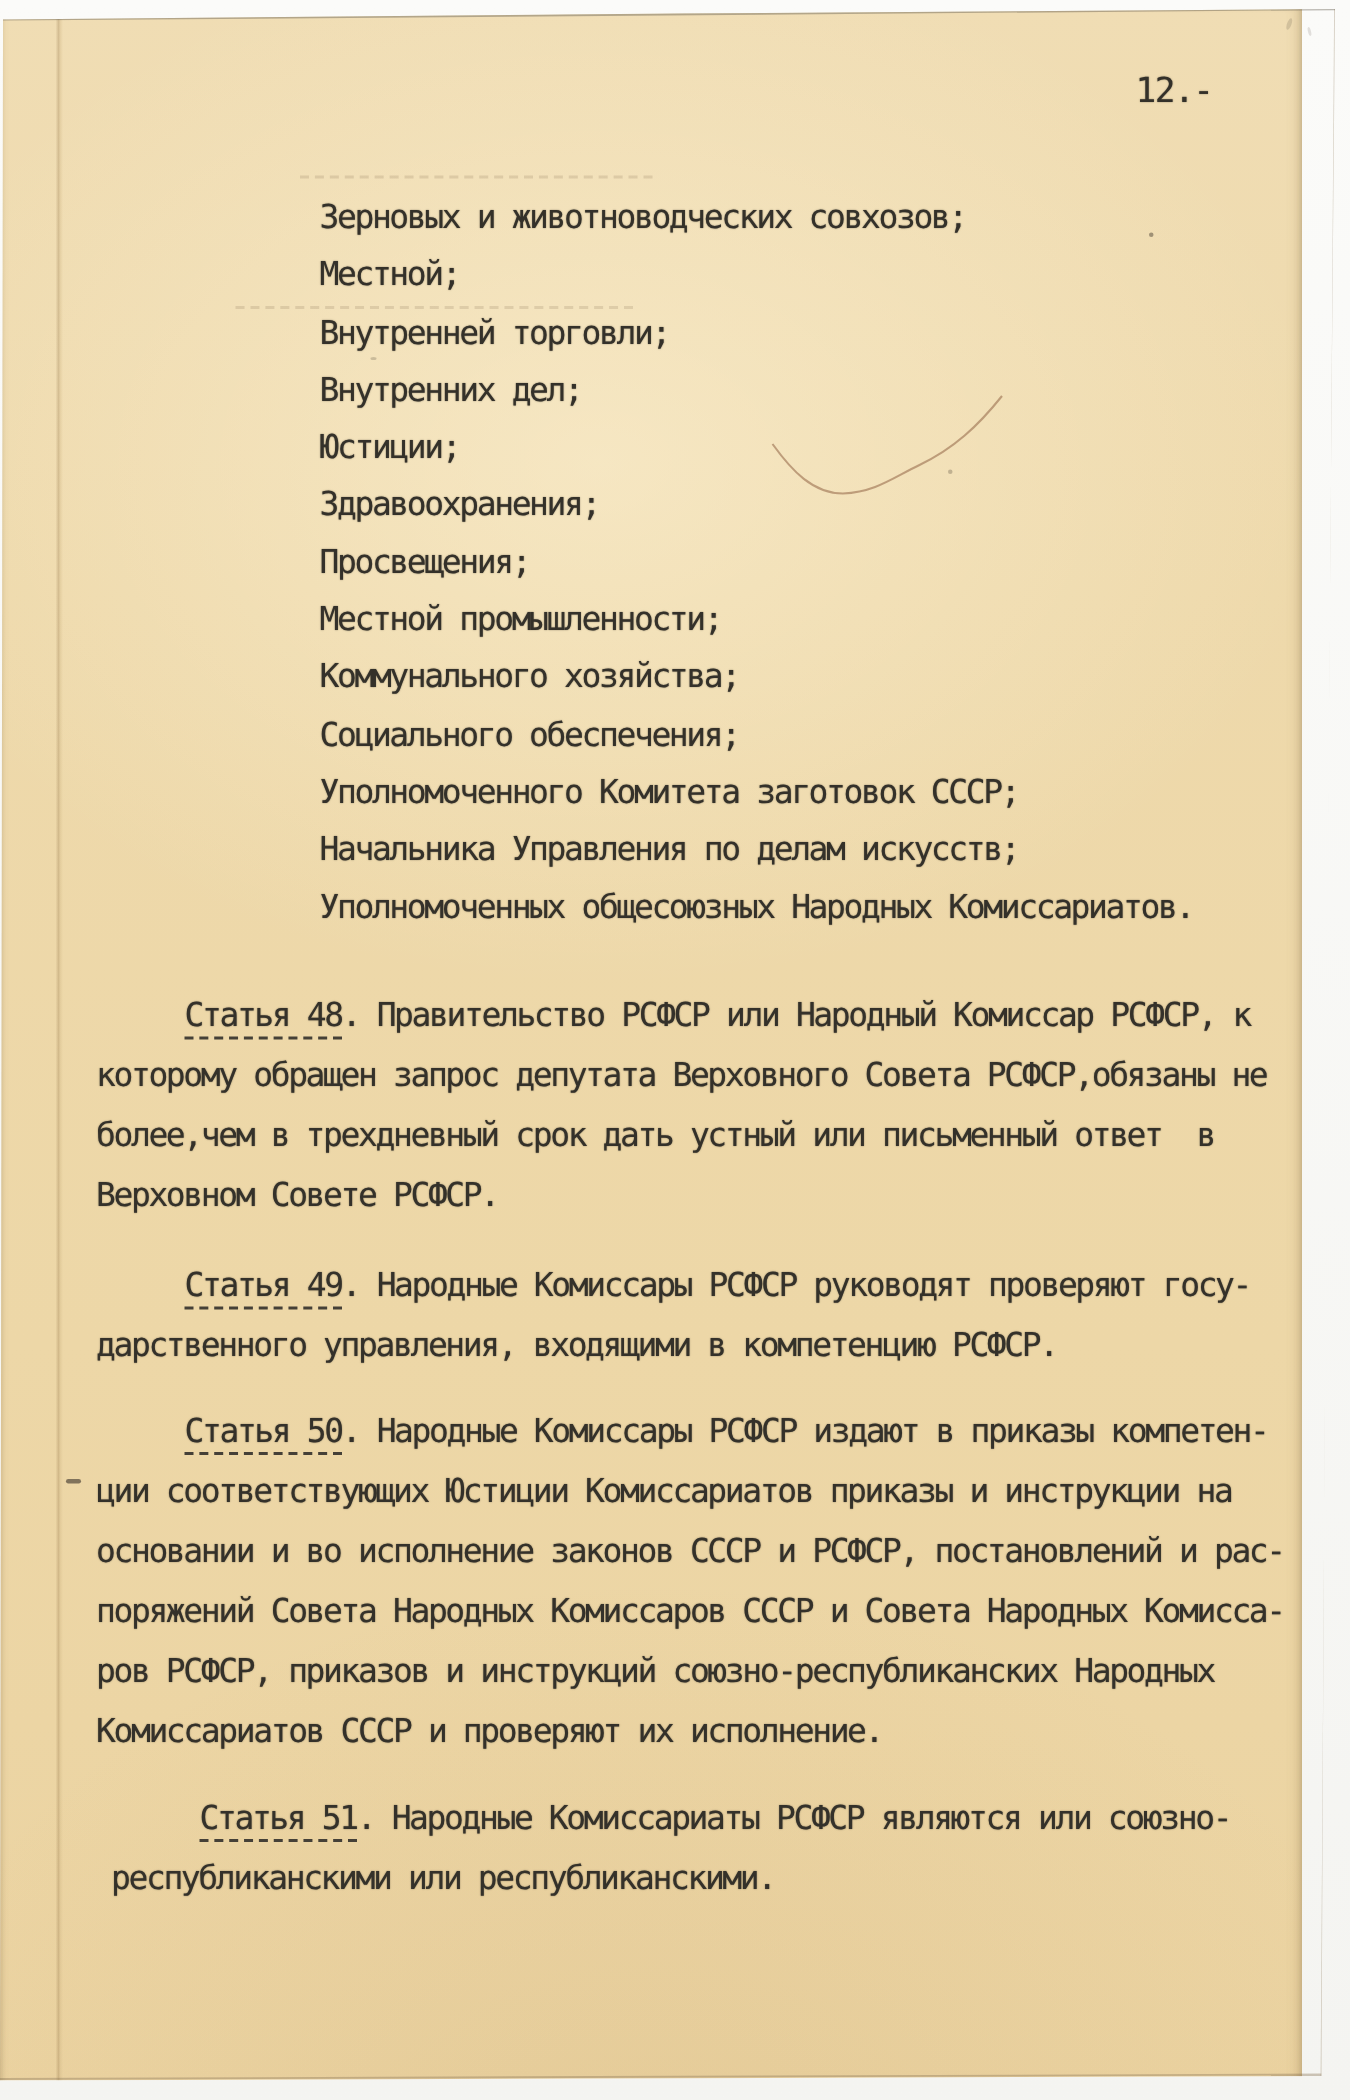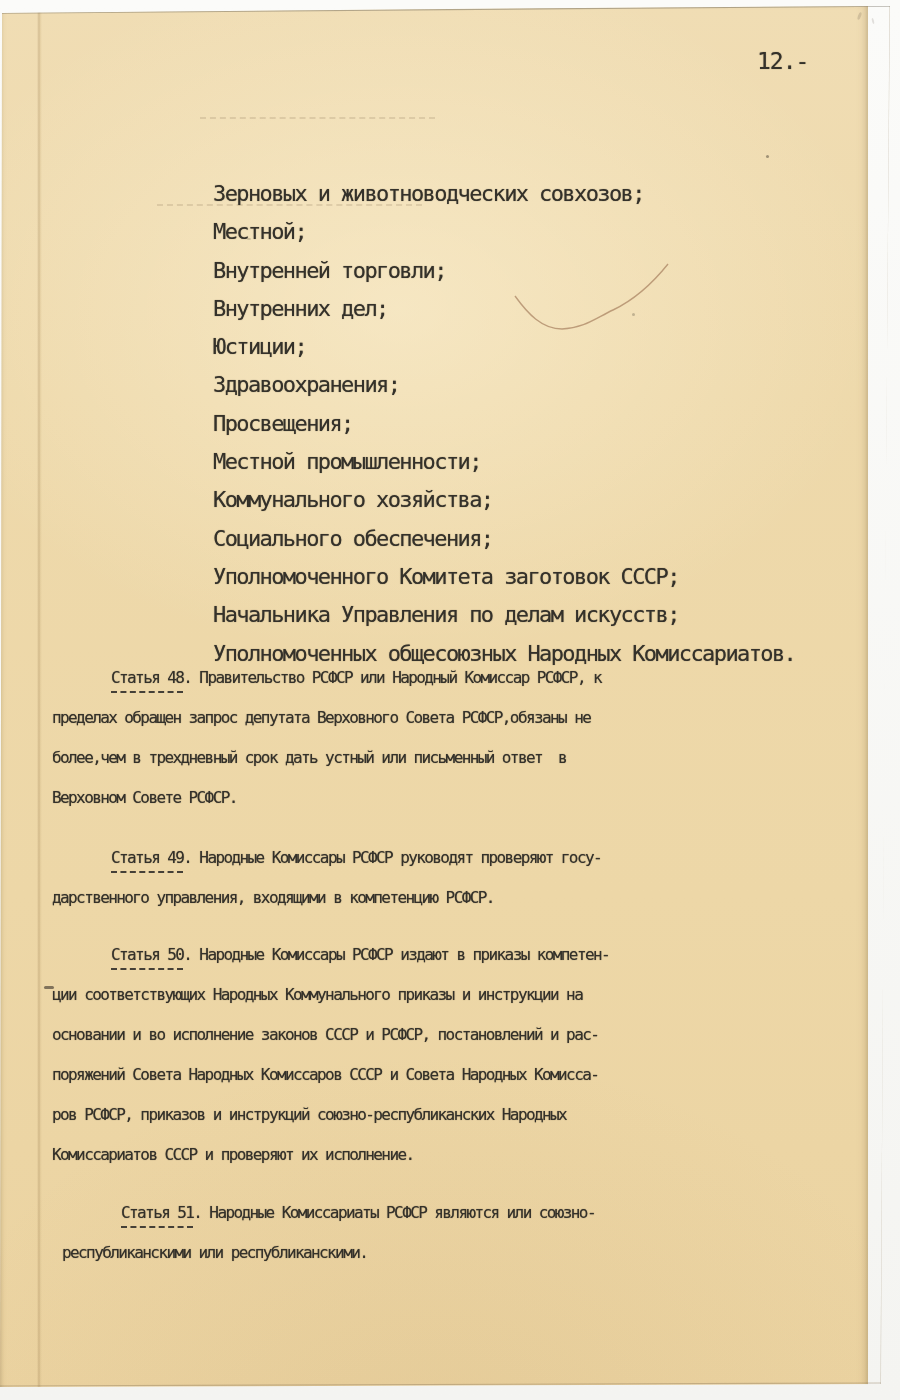--- a/index.html
+++ b/index.html
@@ -51,27 +51,26 @@
     left: 757px; top: 48px;
     font-size: 23px;
     letter-spacing: -1px;
   }
   .list-block {
     position: absolute;
     left: 213px; top: 127px;
     font-size: 22px;
     letter-spacing: -1.6px;
     line-height: 38.3px;
-    margin-top: 48px;
   }
   .article {
     position: absolute;
-    left: 52px;
+    left: 64px;
     width: 810px;
-    font-size: 16px;
+    font-size: 22px;
     letter-spacing: -1.6px;
     line-height: 40px;
   }
   .article .first-line { padding-left: 59px; }
   .article-heading {
     display: inline-block;
     line-height: 26px;
     border-bottom: 2.5px dashed #454037;
     padding-bottom: 0px;
   }
@@ -133,33 +132,33 @@
       <div class="ink">Местной промышленности;</div>
       <div class="ink">Коммунального хозяйства;</div>
       <div class="ink">Социального обеспечения;</div>
       <div class="ink">Уполномоченного Комитета заготовок СССР;</div>
       <div class="ink">Начальника Управления по делам искусств;</div>
       <div class="ink">Уполномоченных общесоюзных Народных Комиссариатов.</div>
     </div>
 
     <div class="article art-48">
       <div class="ink first-line"><span class="article-heading">Статья 48</span><span>. Правительство РСФСР или Народный Комиссар РСФСР, к</span></div>
-      <div class="ink">пределах обращен запрос депутата Верховного Совета РСФСР,обязаны не</div>
+      <div class="ink">которому обращен запрос депутата Верховного Совета РСФСР,обязаны не</div>
       <div class="ink">более,чем в трехдневный срок дать устный или письменный ответ  в</div>
       <div class="ink">Верховном Совете РСФСР.</div>
     </div>
 
     <div class="article art-49">
       <div class="ink first-line"><span class="article-heading">Статья 49</span><span>. Народные Комиссары РСФСР руководят проверяют госу-</span></div>
       <div class="ink">дарственного управления, входящими в компетенцию РСФСР.</div>
     </div>
 
     <div class="article art-50">
       <div class="ink first-line"><span class="article-heading">Статья 50</span><span>. Народные Комиссары РСФСР издают в приказы компетен-</span></div>
-      <div class="ink">ции соответствующих Народных Коммунального приказы и инструкции на</div>
+      <div class="ink">ции соответствующих Юстиции Комиссариатов приказы и инструкции на</div>
       <div class="ink">основании и во исполнение законов СССР и РСФСР, постановлений и рас-</div>
       <div class="ink">поряжений Совета Народных Комиссаров СССР и Совета Народных Комисса-</div>
       <div class="ink">ров РСФСР, приказов и инструкций союзно-республиканских Народных</div>
       <div class="ink">Комиссариатов СССР и проверяют их исполнение.</div>
     </div>
 
     <div class="article art-51">
       <div class="ink first-line"><span class="article-heading">Статья 51</span><span>. Народные Комиссариаты РСФСР являются или союзно-</span></div>
       <div class="ink">республиканскими или республиканскими.</div>
     </div>

